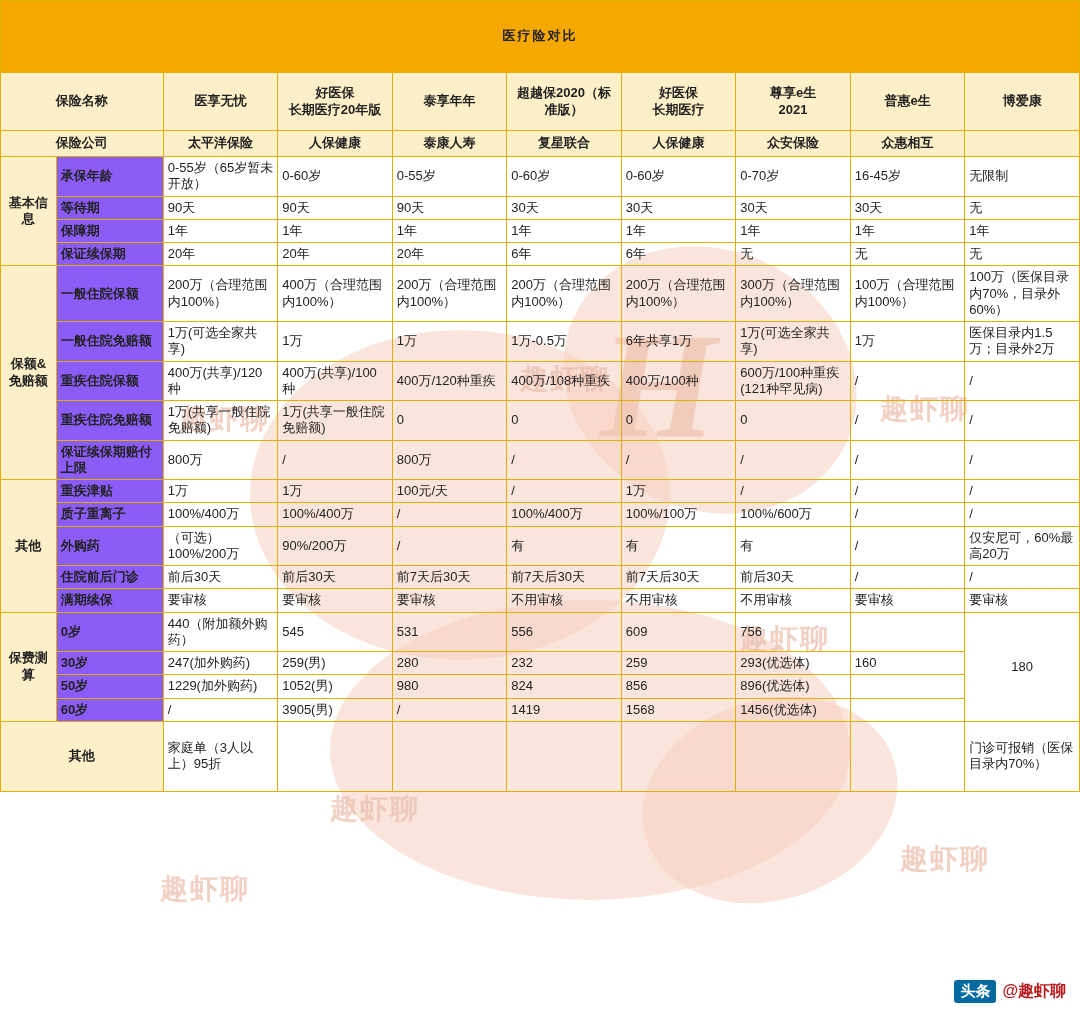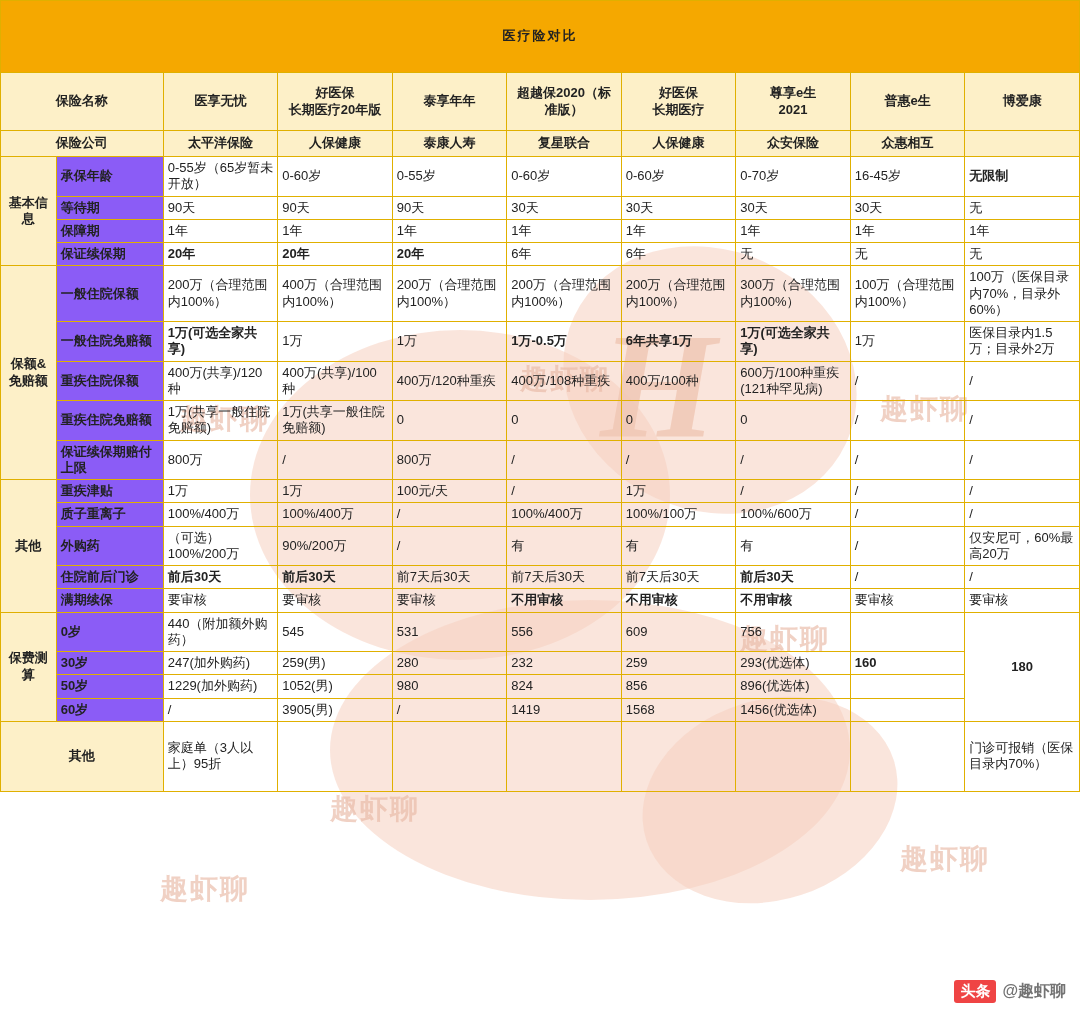--- a/index.html
+++ b/index.html
@@ -93,21 +93,21 @@
     text-align: left;
     font-weight: bold;
     font-size: 13px;
     padding-left: 6px;
   }
   .cell {
     background: rgba(255,255,255,0.0);
     text-align: left;
     font-size: 12.5px;
   }
-  .red { color: #e8211c; font-weight: bold; margin-top: 48px; }
+  .red { color: #e8211c; font-weight: normal; margin-top: 48px; }
   .ctr { text-align: center; }
   .w-grp { width: 52px; }
   .w-lab { width: 100px; }
   .colw { width: 107px; }
 </style>
 </head>
 <body>
 
 <div id="page">
 
@@ -372,16 +372,16 @@
           <td class="cell"></td>
           <td class="cell"></td>
           <td class="cell"></td>
           <td class="cell"></td>
           <td class="cell">门诊可报销（医保目录内70%）</td>
         </tr>
       </tbody>
   </table>
 
   <div style="position:absolute;right:14px;bottom:14px;z-index:5;display:flex;align-items:center;gap:6px;">
-    <span style="background:#ef4444;color:#fff;font-weight:bold;font-size:15px;padding:2px 6px;border-radius:3px;">头条</span>
-    <span style="font-size:16px;color:#737373;font-weight:bold;">@趣虾聊</span>
+    <span style="background:#0369a1;color:#fff;font-weight:bold;font-size:15px;padding:2px 6px;border-radius:3px;">头条</span>
+    <span style="font-size:16px;color:#b91c1c;font-weight:bold;">@趣虾聊</span>
   </div>
 </div>
 
 </body></html>

